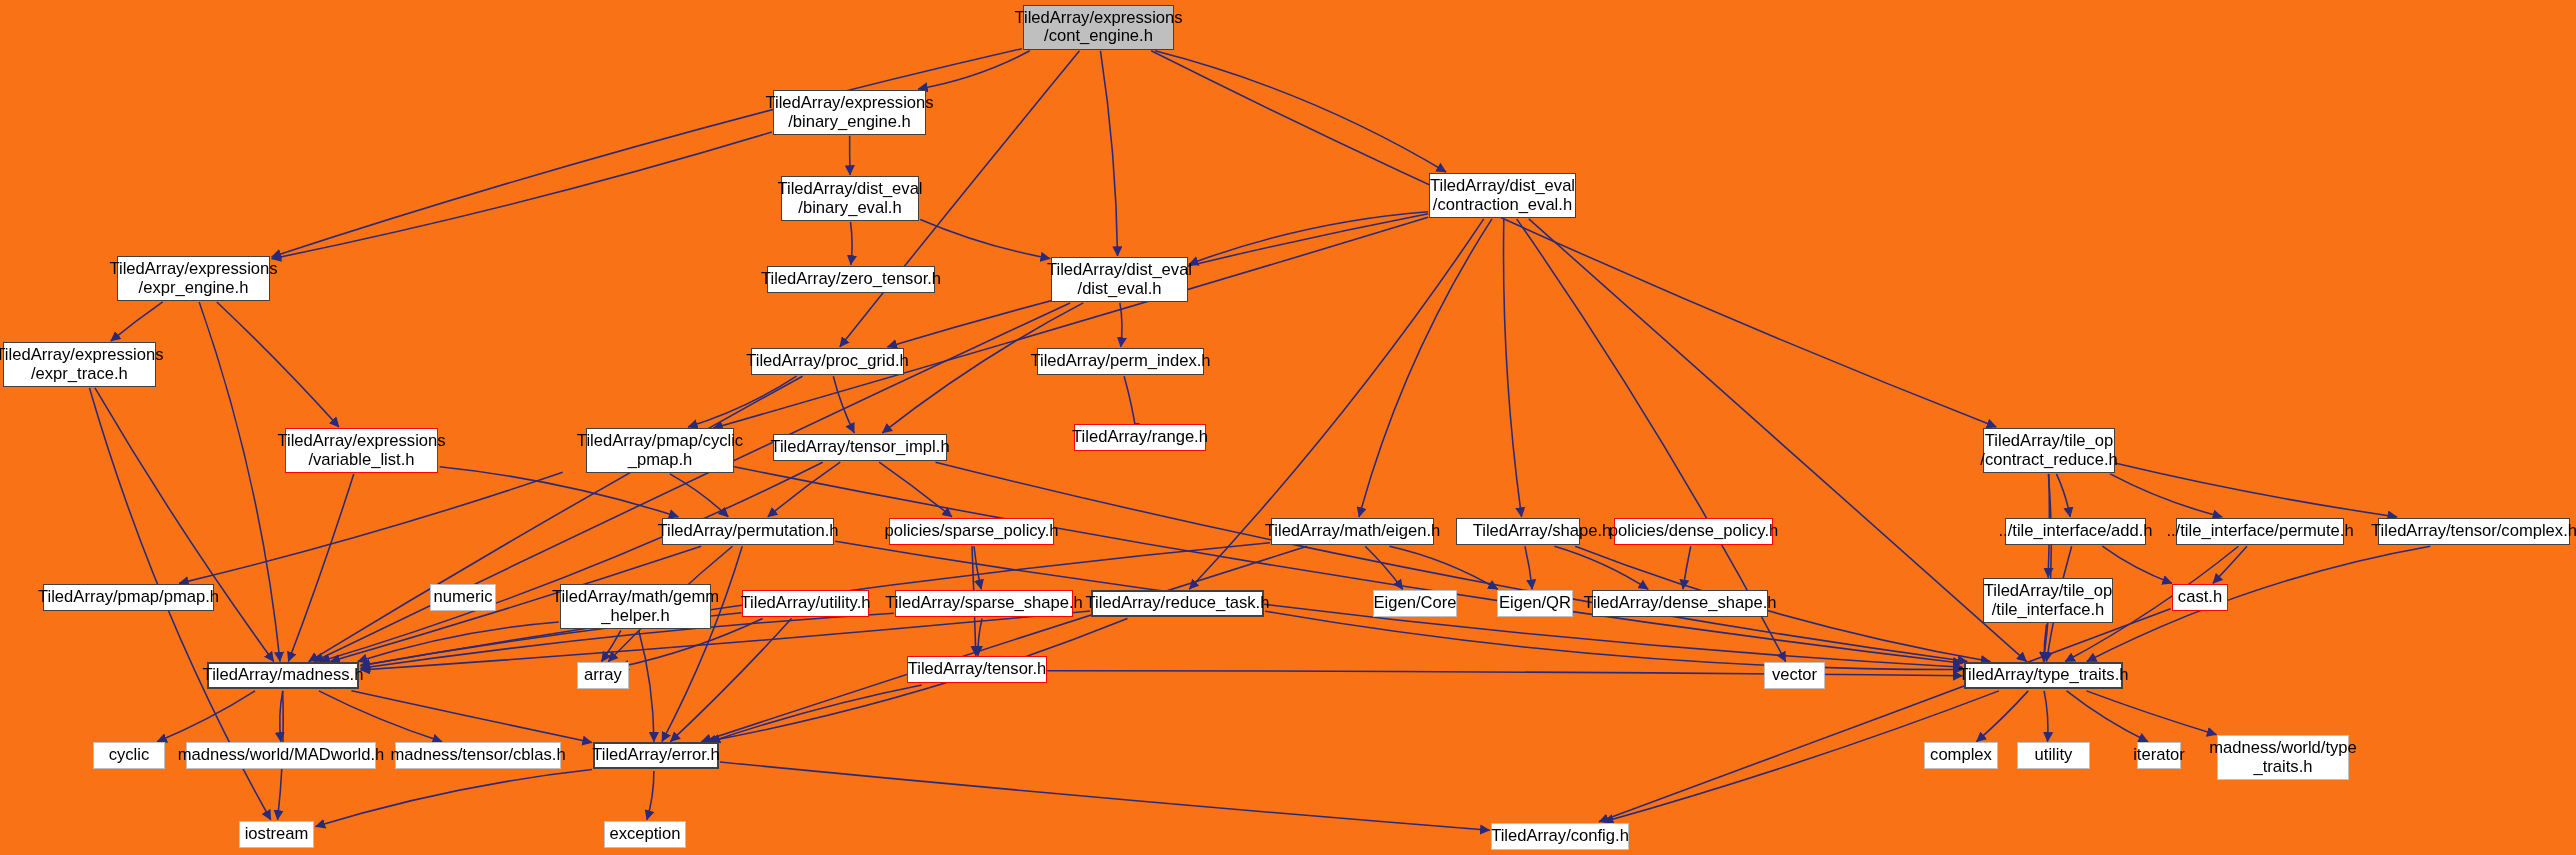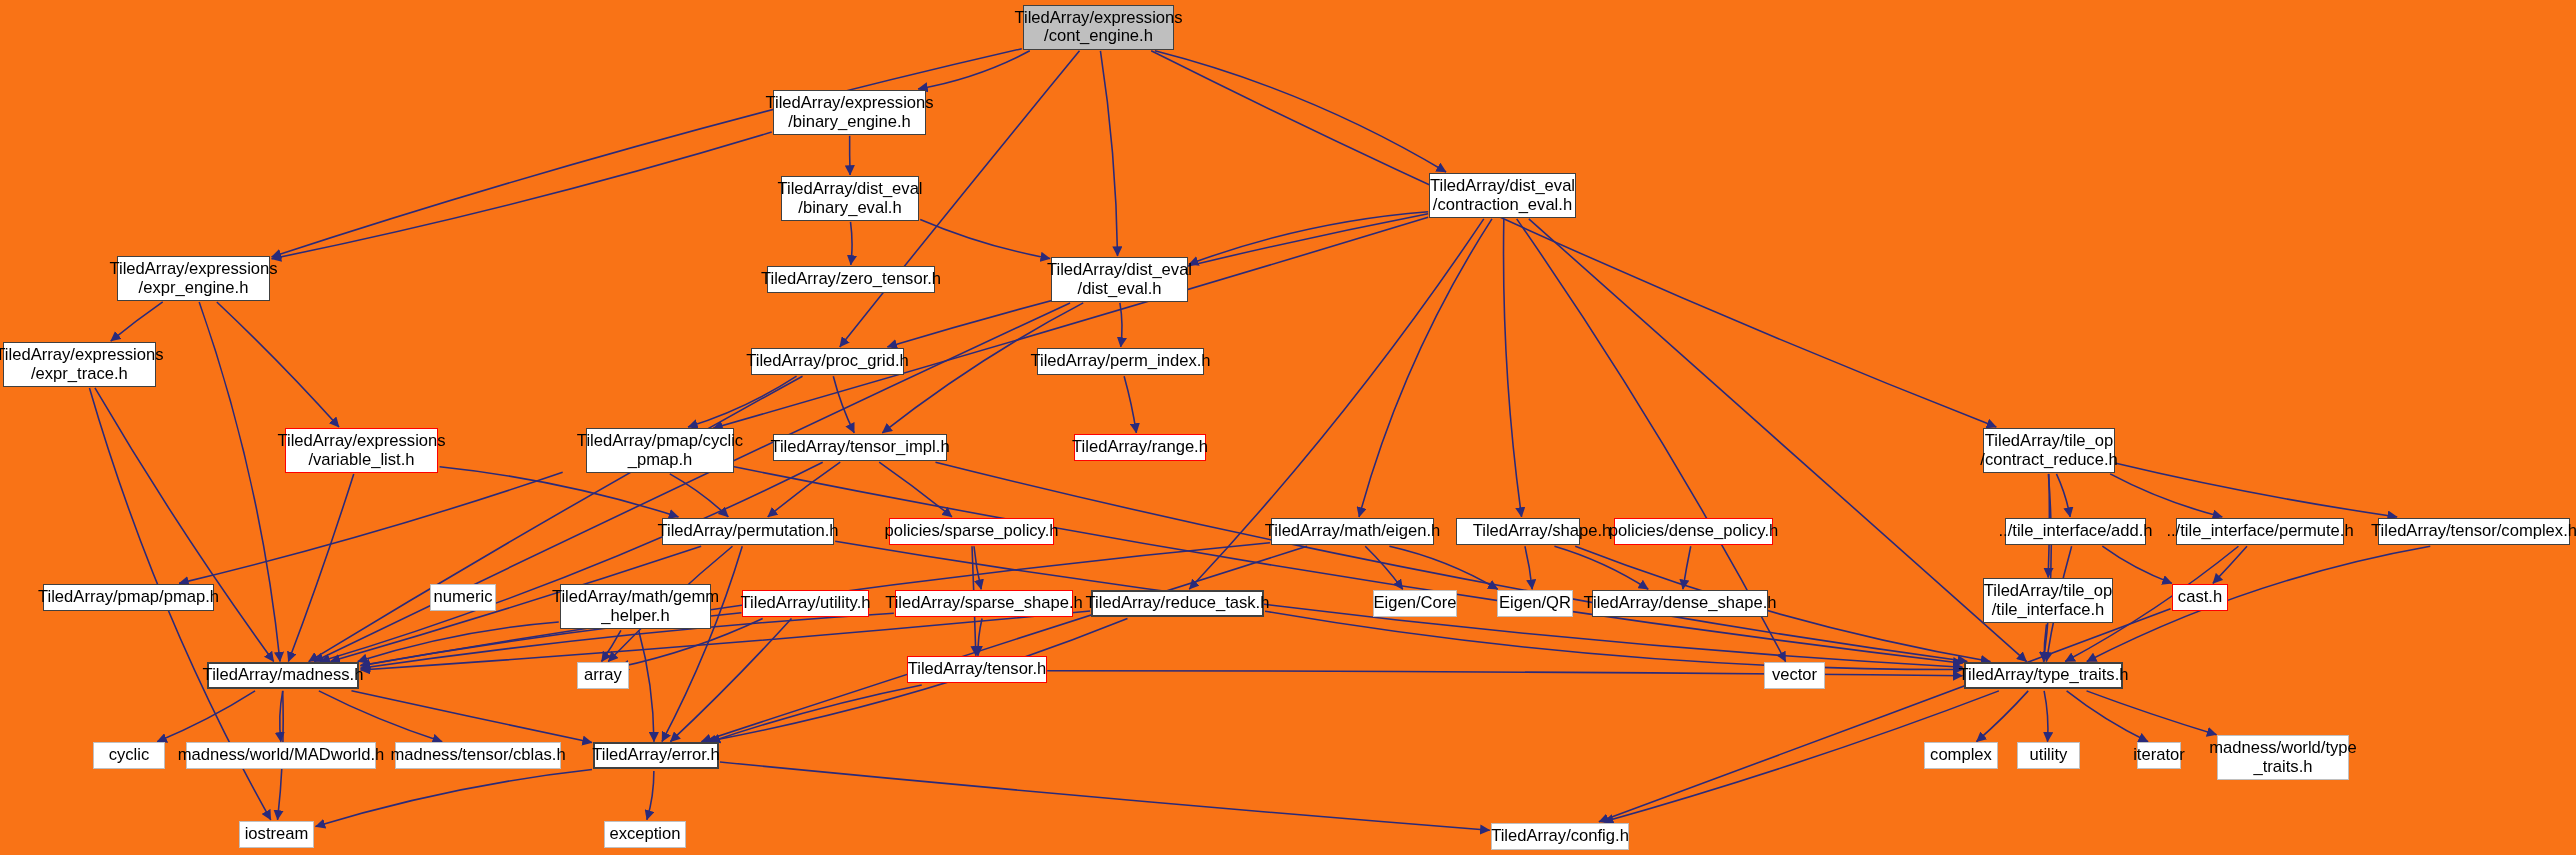--- a/index.html
+++ b/index.html
@@ -160,21 +160,21 @@
 /expr_engine.h</div>
       <div class="node n-plain" style="left: 2.9px; top: 342px; width: 153px; height: 45px;">TiledArray/expressions
 /expr_trace.h</div>
       <div class="node n-red" style="left: 285px; top: 428px; width: 153px; height: 45px;">TiledArray/expressions
 /variable_list.h</div>
       <div class="node n-plain" style="left: 1429px; top: 173px; width: 147px; height: 45px;">TiledArray/dist_eval
 /contraction_eval.h</div>
       <div class="node n-plain" style="left: 1051px; top: 257px; width: 137px; height: 45px;">TiledArray/dist_eval
 /dist_eval.h</div>
       <div class="node n-plain" style="left: 1037px; top: 348px; width: 167px; height: 27px;">TiledArray/perm_index.h</div>
-      <div class="node n-red" style="left: 1074px; top: 434px; width: 132px; height: 27px;">TiledArray/range.h</div>
+      <div class="node n-red" style="left: 1074px; top: 424px; width: 132px; height: 27px;">TiledArray/range.h</div>
       <div class="node n-plain" style="left: 751px; top: 348px; width: 153px; height: 27px;">TiledArray/proc_grid.h</div>
       <div class="node n-plain" style="left: 564px; top: 428px; width: 148px; height: 45px; margin-left: 22px;">TiledArray/pmap/cyclic
 _pmap.h</div>
       <div class="node n-plain" style="left: 773px; top: 434px; width: 174px; height: 27px;">TiledArray/tensor_impl.h</div>
       <div class="node n-plain" style="left: 662px; top: 518px; width: 172px; height: 27px;">TiledArray/permutation.h</div>
       <div class="node n-red" style="left: 889px; top: 518px; width: 165px; height: 27px;">policies/sparse_policy.h</div>
       <div class="node n-plain" style="left: 1271px; top: 518px; width: 163px; height: 27px;">TiledArray/math/eigen.h</div>
       <div class="node n-plain" style="left: 1456px; top: 518px; width: 124px; height: 27px; padding-left: 48px;">TiledArray/shape.h</div>
       <div class="node n-red" style="left: 1614px; top: 518px; width: 159px; height: 27px;">policies/dense_policy.h</div>
       <div class="node n-plain" style="left: 560px; top: 584px; width: 151px; height: 45px;">TiledArray/math/gemm
@@ -193,21 +193,21 @@
       <div class="node n-sys" style="left: 1764px; top: 662px; width: 61px; height: 27px;">vector</div>
       <div class="node n-bold" style="left: 1964px; top: 662px; width: 159px; height: 27px;">TiledArray/type_traits.h</div>
       <div class="node n-sys" style="left: 93px; top: 742px; width: 72px; height: 27px;">cyclic</div>
       <div class="node n-sys" style="left: 186px; top: 742px; width: 190px; height: 27px;">madness/world/MADworld.h</div>
       <div class="node n-sys" style="left: 395px; top: 742px; width: 166px; height: 27px;">madness/tensor/cblas.h</div>
       <div class="node n-bold" style="left: 593px; top: 742px; width: 126px; height: 27px;">TiledArray/error.h</div>
       <div class="node n-sys" style="left: 239px; top: 821px; width: 75px; height: 27px;">iostream</div>
       <div class="node n-sys" style="left: 604px; top: 821px; width: 82px; height: 27px;">exception</div>
       <div class="node n-sys" style="left: 1491px; top: 823px; width: 138px; height: 27px;">TiledArray/config.h</div>
       <div class="node n-sys" style="left: 1924px; top: 742px; width: 74px; height: 27px;">complex</div>
-      <div class="node n-sys" style="left: 2017px; top: 742px; width: 63px; height: 27px;">utility</div>
+      <div class="node n-sys" style="left: 2017px; top: 742px; width: 73px; height: 27px;">utility</div>
       <div class="node n-sys" style="left: 2137px; top: 742px; width: 44px; height: 27px;">iterator</div>
       <div class="node n-sys" style="left: 2217px; top: 735px; width: 132px; height: 45px;">madness/world/type
 _traits.h</div>
       <div class="node n-plain" style="left: 1983px; top: 428px; width: 132px; height: 45px;">TiledArray/tile_op
 /contract_reduce.h</div>
       <div class="node n-plain" style="left: 2005px; top: 518px; width: 141px; height: 27px;">../tile_interface/add.h</div>
       <div class="node n-plain" style="left: 2176px; top: 518px; width: 168px; height: 27px;">../tile_interface/permute.h</div>
       <div class="node n-plain" style="left: 2378px; top: 518px; width: 192px; height: 27px;">TiledArray/tensor/complex.h</div>
       <div class="node n-plain" style="left: 1983px; top: 578px; width: 130px; height: 45px;">TiledArray/tile_op
 /tile_interface.h</div>

